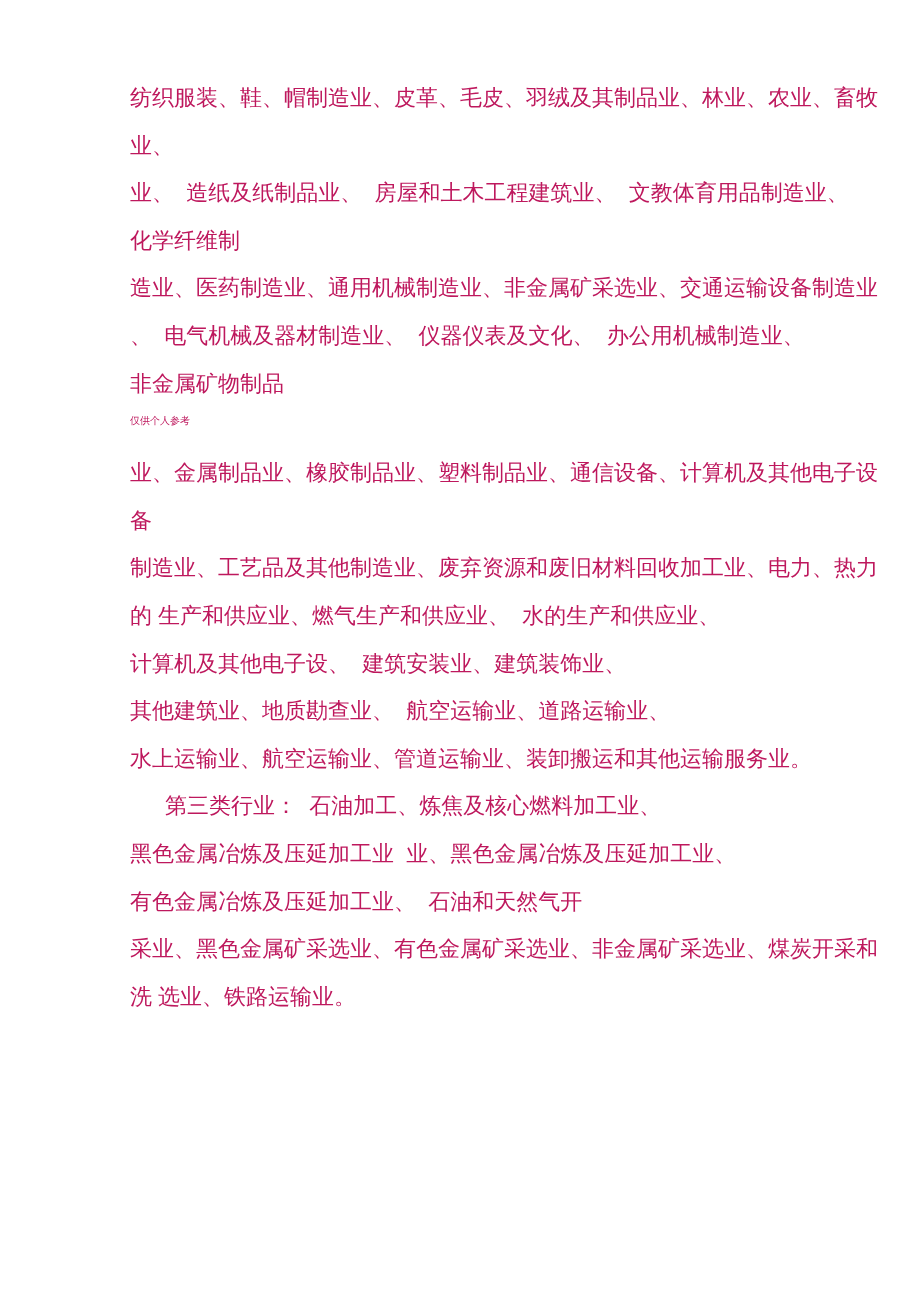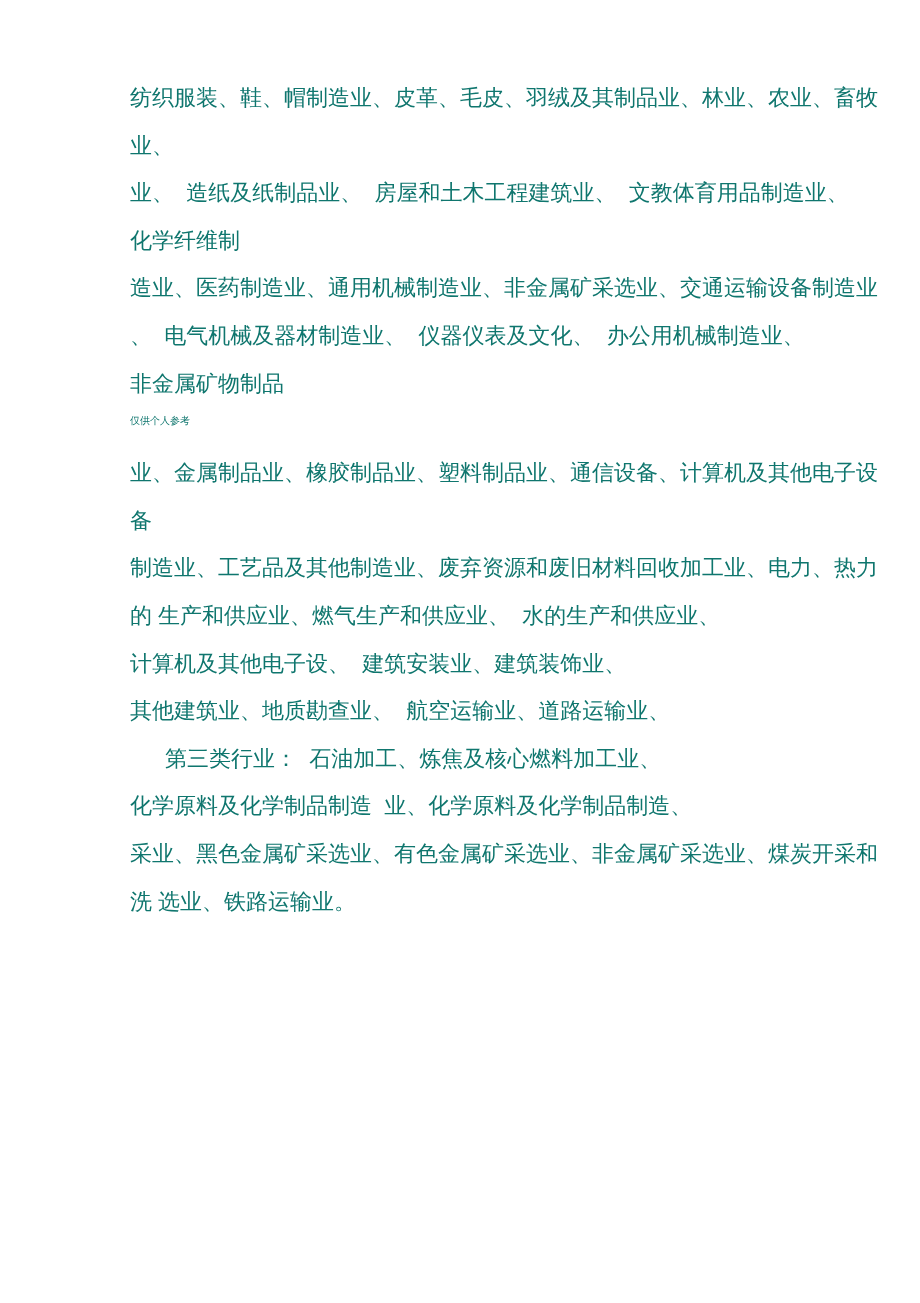--- a/index.html
+++ b/index.html
@@ -21,21 +21,21 @@
     left: 130px;
     top: 74px;
     width: 665px;
   }
   .line {
     font-size: 22px;
     line-height: 47.6px;
     height: 47.6px;
     white-space: pre;
     letter-spacing: 0;
-    color: #0f766e;
+    color: #be185d;
   }
   .line.small {
     font-size: 10px;
     line-height: 28px;
     height: 28px;
   }
   .line.gap-top {
     margin-top: 14px;
   }
   .line.indent {
@@ -54,18 +54,20 @@
     <div class="line">造业、医药制造业、通用机械制造业、非金属矿采选业、交通运输设备制造业</div>
     <div class="line">、  电气机械及器材制造业、  仪器仪表及文化、  办公用机械制造业、</div>
     <div class="line">非金属矿物制品</div>
     <div class="line small">仅供个人参考</div>
     <div class="line gap-top">业、金属制品业、橡胶制品业、塑料制品业、通信设备、计算机及其他电子设</div>
     <div class="line">备</div>
     <div class="line">制造业、工艺品及其他制造业、废弃资源和废旧材料回收加工业、电力、热力</div>
     <div class="line">的 生产和供应业、燃气生产和供应业、  水的生产和供应业、</div>
     <div class="line">计算机及其他电子设、  建筑安装业、建筑装饰业、</div>
     <div class="line">其他建筑业、地质勘查业、  航空运输业、道路运输业、</div>
+    <div class="line">水上运输业、航空运输业、管道运输业、装卸搬运和其他运输服务业。</div>
     <div class="line indent">第三类行业：  石油加工、炼焦及核心燃料加工业、</div>
-    <div class="line">化学原料及化学制品制造  业、化学原料及化学制品制造、</div>
+    <div class="line">黑色金属冶炼及压延加工业  业、黑色金属冶炼及压延加工业、</div>
+    <div class="line">有色金属冶炼及压延加工业、  石油和天然气开</div>
     <div class="line">采业、黑色金属矿采选业、有色金属矿采选业、非金属矿采选业、煤炭开采和</div>
     <div class="line">洗 选业、铁路运输业。</div>
   </div>
 </div>
 
 </body></html>

